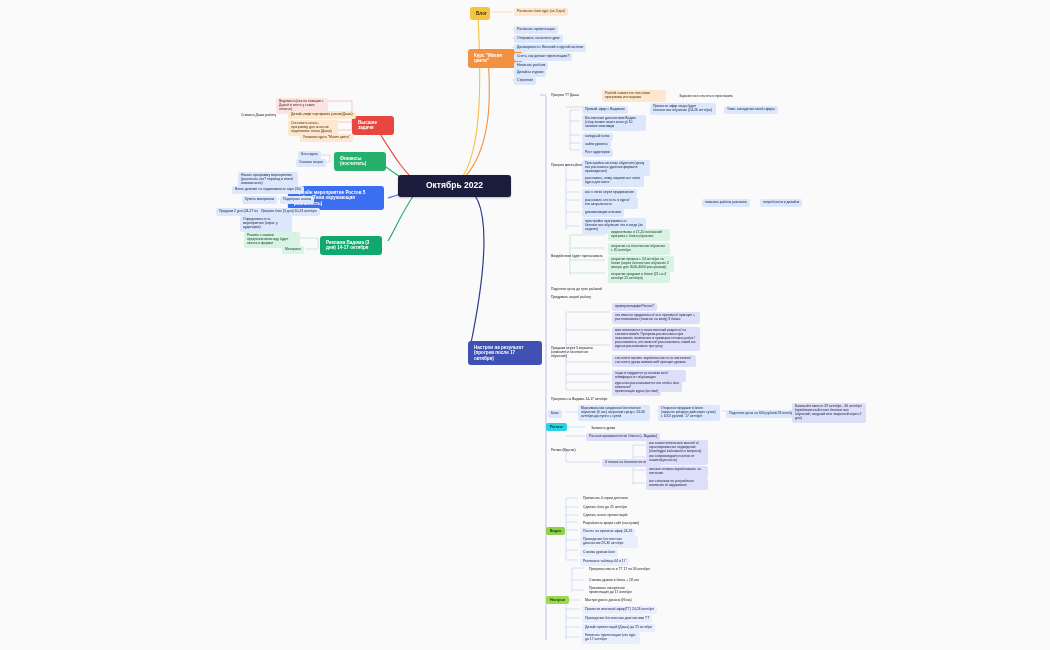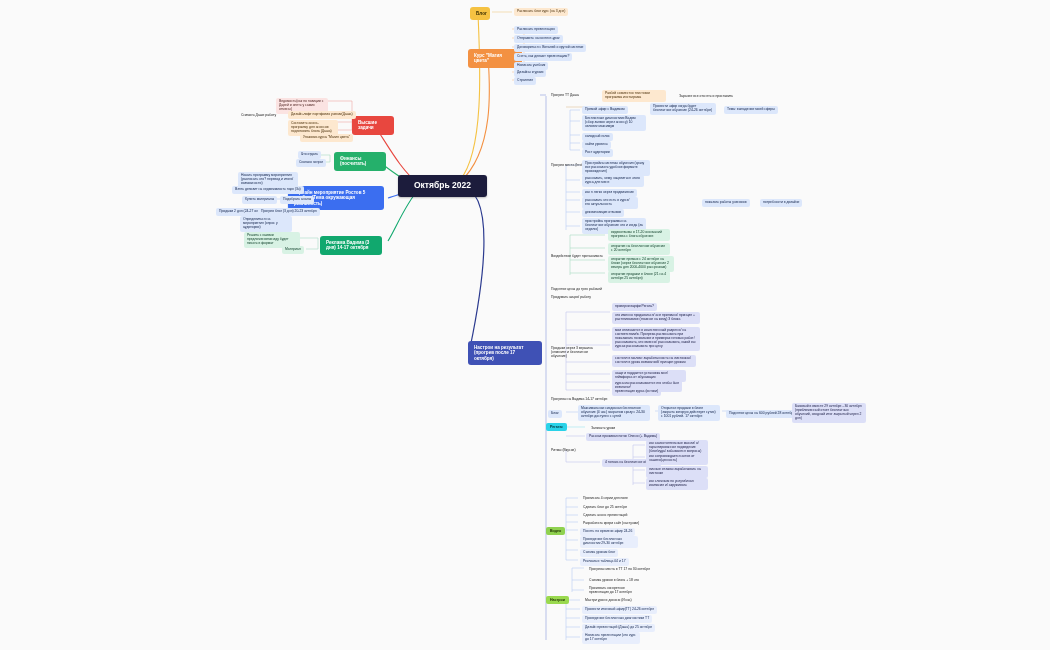--- a/index.html
+++ b/index.html
@@ -10,21 +10,21 @@
     position:relative;
   }
   #canvas{position:absolute;left:0;top:0;width:1050px;height:650px;}
   svg#links{position:absolute;left:0;top:0;width:1050px;height:650px;pointer-events:none;}
 
   .node{position:absolute;box-sizing:border-box;line-height:1.15;}
 
   
   .central{
     background:#1c1c3c;color:#ffffff;font-weight:bold;font-size:8.5px;
-    padding:6px 16px;border-radius:3px;white-space:nowrap;
+    padding:6px 28px;border-radius:3px;white-space:nowrap;
     box-shadow:0 1px 2px rgba(0,0,0,.25);
   }
   
   .main{
     color:#ffffff;font-weight:bold;font-size:4.6px;
     padding:4px 6px;border-radius:3px;
   }
   .main.red{background:#e8473f;}
   .main.green{background:#25b06b;}
   .main.blue{background:#3b6ef0;}

